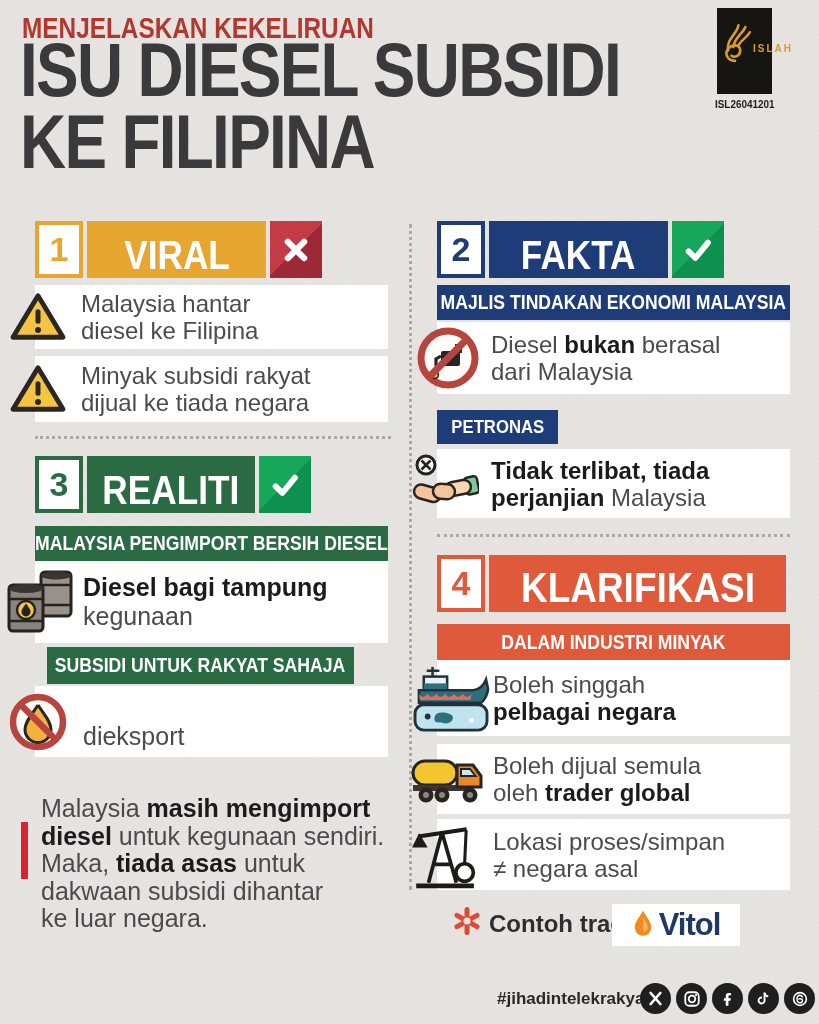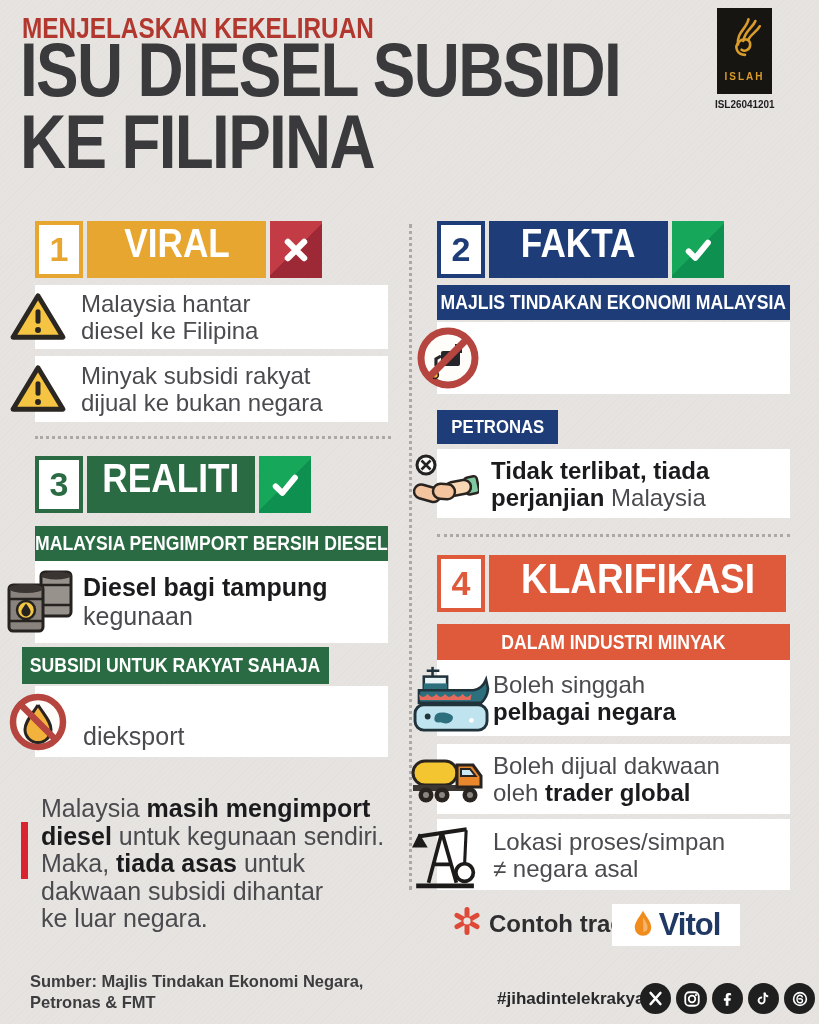--- a/index.html
+++ b/index.html
@@ -7,28 +7,28 @@
   body{font-family:"Liberation Sans","DejaVu Sans",sans-serif}
   .page{position:relative;width:819px;height:1024px;margin:0 auto;background:var(--paper,#E6E3E0);overflow:hidden}
   .page::before{content:"";position:absolute;inset:0;pointer-events:none;opacity:.5;background-image:
     repeating-linear-gradient(45deg,rgba(255,255,255,.07) 0 2px,transparent 2px 5px),
     repeating-linear-gradient(-45deg,rgba(0,0,0,.025) 0 1px,transparent 1px 4px)}
   .abs{position:absolute}
   .cond{display:inline-block;transform:scaleX(.84);transform-origin:0 50%;white-space:nowrap}
   .condc{display:inline-block;transform:scaleX(.88);transform-origin:50% 50%;white-space:nowrap}
   .kicker{left:22px;top:12px;font-size:29px;font-weight:700;color:var(--kicker,#B2382F)}
   .headline{font-size:76px;font-weight:700;color:var(--ink,#3A393B);letter-spacing:-2px;line-height:74px}
-  .islah{left:717px;top:8px;width:55px;height:86px;background:#171512;display:flex;flex-direction:column;align-items:center;justify-content:center;padding-bottom:5px}
+  .islah{left:717px;top:8px;width:55px;height:86px;background:#171512;display:flex;flex-direction:row;align-items:center;justify-content:space-between;padding-bottom:5px}
   .islah-label{color:var(--gold,#D99C2B);font-size:10px;font-weight:700;letter-spacing:2px}
   .refcode{left:715px;top:98px;font-size:11px;font-weight:700;color:#1E1E20;transform:scaleX(.9);transform-origin:0 50%;white-space:nowrap}
   .vdiv{left:409px;top:224px;height:666px;width:0;border-left:3px dotted #ACA9A5}
   .hdiv{height:0;border-top:3px dotted #ACA9A5}
   .secrow{display:flex;gap:4px}
   .numbox{width:48px;height:57px;background:#fff;border:4px solid;display:flex;align-items:center;justify-content:center;font-size:34px;font-weight:700;flex:none}
-  .titlebar{height:57px;display:flex;align-items:flex-start;justify-content:center;color:#fff;font-weight:700;font-size:40px;flex:none}
+  .titlebar{height:57px;display:flex;align-items:flex-end;justify-content:center;color:#fff;font-weight:700;font-size:40px;flex:none}
   .verdict{width:52px;height:57px;display:flex;align-items:center;justify-content:center;flex:none}
   .banner{display:flex;align-items:center;justify-content:center;color:#fff;font-weight:700;font-size:20px}
   .card{background:#fff;display:flex;align-items:center}
   .txt{white-space:pre-line;font-size:24px;line-height:27px;color:var(--text,#4B4B4F)}
   .txt b,.para b{color:var(--boldInk,#1B1B1D);font-weight:700}
   .icon{position:absolute;top:50%;transform:translateY(-50%);line-height:0}
   .para{white-space:pre-line;font-size:25px;line-height:27.5px;color:var(--text,#4B4B4F)}
   .marker{background:var(--marker,#D9232E)}
   .source{white-space:pre-line;font-size:16.5px;line-height:21px;font-weight:700;color:#3D3D3F}
   .traderlabel{font-size:24px;font-weight:700;color:#2E2E30}
@@ -90,21 +90,21 @@
 
   <div class="abs card" style="left:35px;top:356px;width:353px;height:66px;padding-left:46px">
     <span class="icon" style="left:-26px">
       <svg width="58" height="52" viewBox="0 0 60 54">
           <path d="M30 5 L56 48 H4 Z" fill="#F6C443" stroke="#2A2622" stroke-width="5" stroke-linejoin="round"></path>
           <rect x="27.4" y="19" width="5.2" height="15" rx="2.6" fill="#2A2622"></rect>
           <circle cx="30" cy="40.5" r="3.1" fill="#2A2622"></circle>
         </svg>
     </span>
     <div class="txt"><span>Minyak subsidi rakyat
-dijual ke bukan negara</span></div>
+dijual ke tiada negara</span></div>
   </div>
 
   <div class="abs secrow" style="left:35px;top:456px;width:353px">
     <div class="numbox" style="border-color:var(--green);color:var(--green)">3</div>
     <div class="titlebar" style="background:var(--green);width:168px">
         <span class="condc">REALITI</span>
       </div>
     <div class="verdict" style="background:linear-gradient(135deg,var(--check) 50%,var(--checkDark) 50%)">
       <svg width="32" height="32" viewBox="0 0 24 24">
           <path d="M5 13 l5 5 L19.5 6.5" stroke="#fff" stroke-width="4.4" fill="none" stroke-linecap="round" stroke-linejoin="round"></path>
@@ -132,21 +132,21 @@
             <line x1="4" y1="52" x2="38" y2="52" stroke="#262220" stroke-width="2.5"></line>
             <circle cx="21" cy="41" r="9" fill="#F2C744" stroke="#262220" stroke-width="2.5"></circle>
             <path d="M21 34.5 c2.6 3.8 4.6 6 4.6 8.3 a4.6 4.6 0 0 1 -9.2 0 c0 -2.3 2 -4.5 4.6 -8.3" fill="#262220"></path>
           </g>
       </svg>
     </span>
     <div class="txt" style="font-size:25px;line-height:29px"><b>Diesel bagi tampung</b><span>
 kegunaan</span></div>
   </div>
 
-  <div class="abs banner" style="left:22px;top:647px;width:307px;height:37px;background:var(--green)">
+  <div class="abs banner" style="left:47px;top:647px;width:307px;height:37px;background:var(--green)">
       <span class="condc">SUBSIDI UNTUK RAKYAT SAHAJA</span>
     </div>
 
   <div class="abs card" style="left:35px;top:686px;width:353px;height:71px;padding-left:48px">
     <span class="icon" style="left:-28px">
       <svg width="62" height="62" viewBox="0 0 62 62">
         <circle cx="31" cy="31" r="25" fill="#FFFDF9" stroke="#B5453E" stroke-width="6.5"></circle>
         <path d="M31 14 C38 25 44 31 44 38.5 a13 13 0 0 1 -26 0 C18 31 24 25 31 14" fill="#F3B23C" stroke="#2A2420" stroke-width="3"></path>
         <line x1="13" y1="13" x2="49" y2="49" stroke="#B5453E" stroke-width="6.5"></line>
       </svg>
@@ -182,20 +182,22 @@
     <span class="icon" style="left:-22px">
       <svg width="66" height="66" viewBox="0 0 66 66">
         <circle cx="33" cy="33" r="27" fill="#FFFDF9" stroke="#B5453E" stroke-width="7"></circle>
         <rect x="26" y="26" width="19" height="15" rx="2" fill="#26262A"></rect>
         <rect x="40" y="19" width="7" height="9" fill="#26262A"></rect>
         <path d="M26 31 l-5 3 v7" stroke="#26262A" stroke-width="3.2" fill="none"></path>
         <path d="M20 43 c-2.6 3.8 -3.4 5.4 -3.4 7 a3.4 3.4 0 0 0 6.8 0 c0 -1.6 -0.8 -3.2 -3.4 -7" fill="#F2B23A" stroke="#2A2420" stroke-width="1.6"></path>
         <line x1="52" y1="14" x2="14" y2="52" stroke="#B5453E" stroke-width="7"></line>
       </svg>
     </span>
+    <div class="txt"><span>Diesel </span><b>bukan</b><span> berasal
+dari Malaysia</span></div>
   </div>
 
   <div class="abs banner" style="left:437px;top:410px;width:121px;height:34px;background:var(--navy);font-size:19px">
       <span class="condc">PETRONAS</span>
     </div>
 
   <div class="abs card" style="left:437px;top:449px;width:353px;height:69px;padding-left:54px">
     <span class="icon" style="left:-24px">
       <svg width="66" height="62" viewBox="0 0 66 62">
         <rect x="1" y="32" width="27" height="14" rx="7" fill="#F4C49E" stroke="#2A2420" stroke-width="2.5" transform="rotate(16 10 39)"></rect>
@@ -248,21 +250,21 @@
         <path d="M46 14 h16 l8 11 v11 H46 z" fill="#E8872B" stroke="#2A2420" stroke-width="3"></path>
         <path d="M50 18 h9 l5.5 7 H50 z" fill="#CDE9F5" stroke="#2A2420" stroke-width="2"></path>
         <circle cx="15" cy="44" r="7.5" fill="#2A2420"></circle>
           <circle cx="15" cy="44" r="3" fill="#8A8680"></circle>
         <circle cx="31" cy="44" r="7.5" fill="#2A2420"></circle>
           <circle cx="31" cy="44" r="3" fill="#8A8680"></circle>
         <circle cx="59" cy="44" r="7.5" fill="#2A2420"></circle>
           <circle cx="59" cy="44" r="3" fill="#8A8680"></circle>
       </svg>
     </span>
-    <div class="txt"><span>Boleh dijual dakwaan
+    <div class="txt"><span>Boleh dijual semula
 oleh </span><b>trader global</b></div>
   </div>
 
   <div class="abs card" style="left:437px;top:819px;width:353px;height:71px;padding-left:56px">
     <span class="icon" style="left:-26px">
       <svg width="66" height="68" viewBox="0 0 64 66" fill="none" stroke="#1D1B1A" stroke-width="4">
         <line x1="7" y1="15" x2="54" y2="8"></line>
         <path d="M8 14.5 l-5 10 h11 z" fill="#1D1B1A" stroke-width="2.5"></path>
         <path d="M30 11 L17 60 M30 11 L44 60 M21 42 h19" stroke-width="3.6"></path>
         <circle cx="52" cy="50" r="8.5" stroke-width="3.6"></circle>
@@ -288,22 +290,20 @@
   <div class="abs vitol" style="left:612px;top:904px;width:128px;height:42px">
     <span>
       <svg width="22" height="28" viewBox="0 0 24 30">
           <path d="M12 1.5 C17 10 21 14 21 20 a9 9 0 0 1 -18 0 C3 14 7 10 12 1.5" fill="#F08C1E"></path>
           <path d="M12 9 C15 13.5 17 16 17 19.5 a5.2 5.2 0 0 1 -4.6 5.2" fill="#FFFFFF" opacity="0.35"></path>
         </svg>
     </span>
     <span class="vitol-word">Vitol</span>
   </div>
 
-  <div class="abs source" style="left:30px;top:971px">Sumber: Majlis Tindakan Ekonomi Negara,
-Petronas &amp; FMT</div>
   <div class="abs hashtag" style="left:497px;top:989px">#jihadintelekrakyat</div>
 
   <div class="abs socialrow" style="left:640px;top:983px">
     <span class="social">
       <svg width="17" height="17" viewBox="0 0 24 24">
           <path d="M5 4 L19 20 M19 4 L5 20" stroke="#fff" stroke-width="3.4" stroke-linecap="round"></path>
         </svg>
     </span>
     <span class="social">
       <svg width="18" height="18" viewBox="0 0 24 24">

